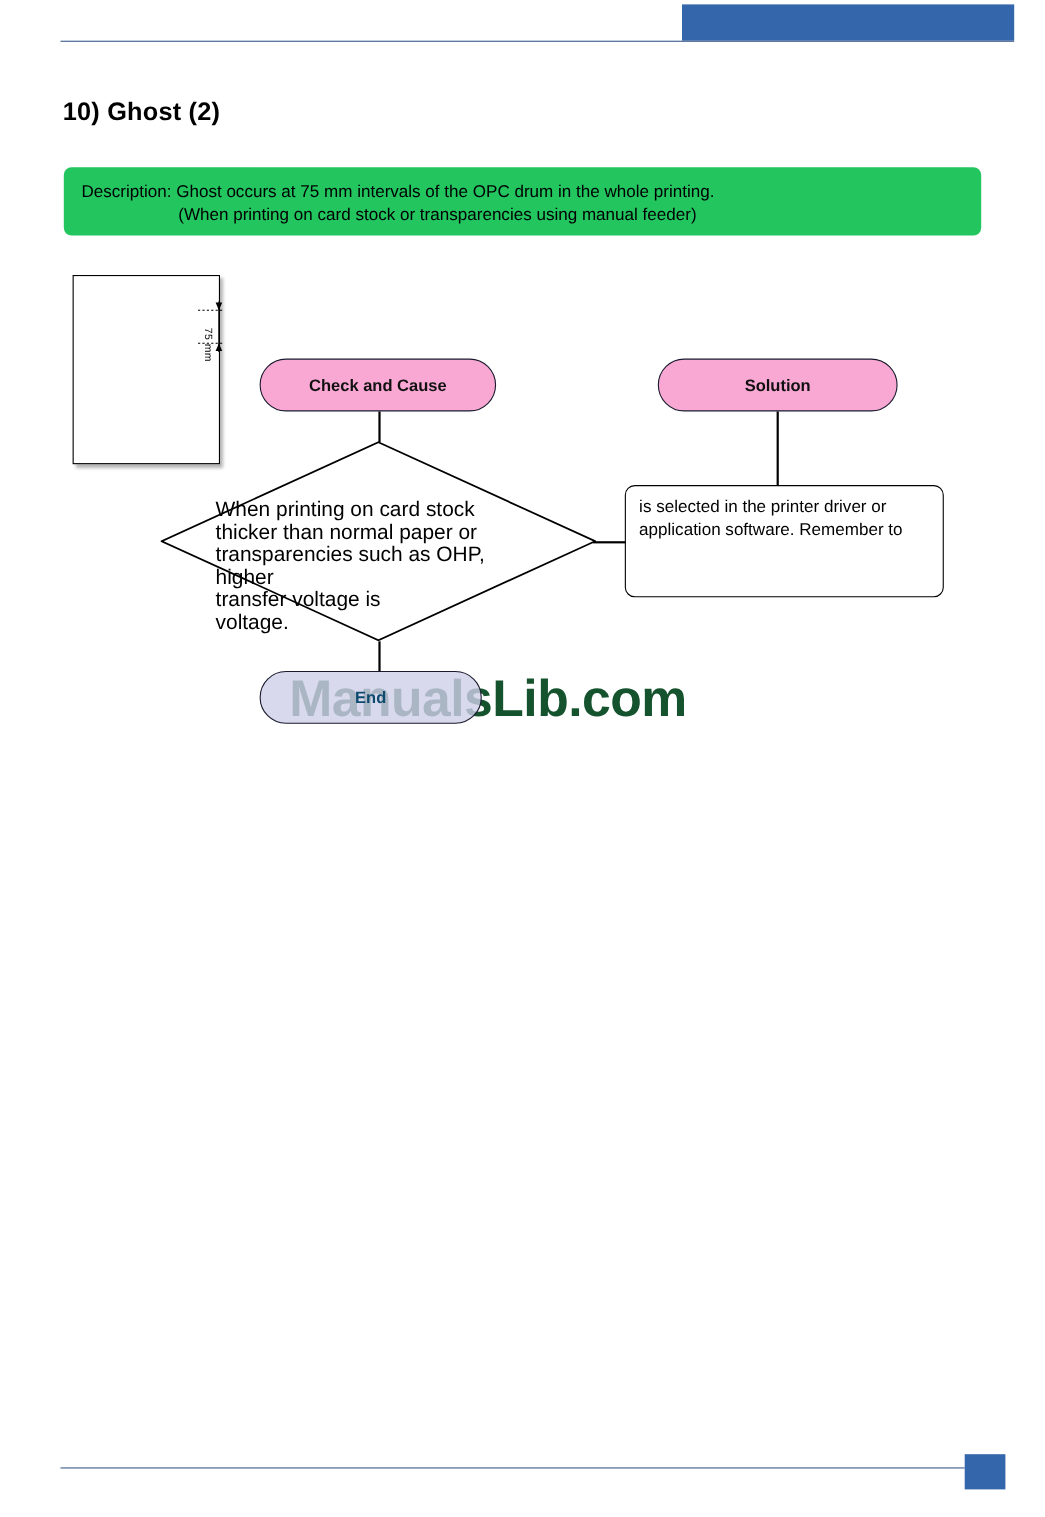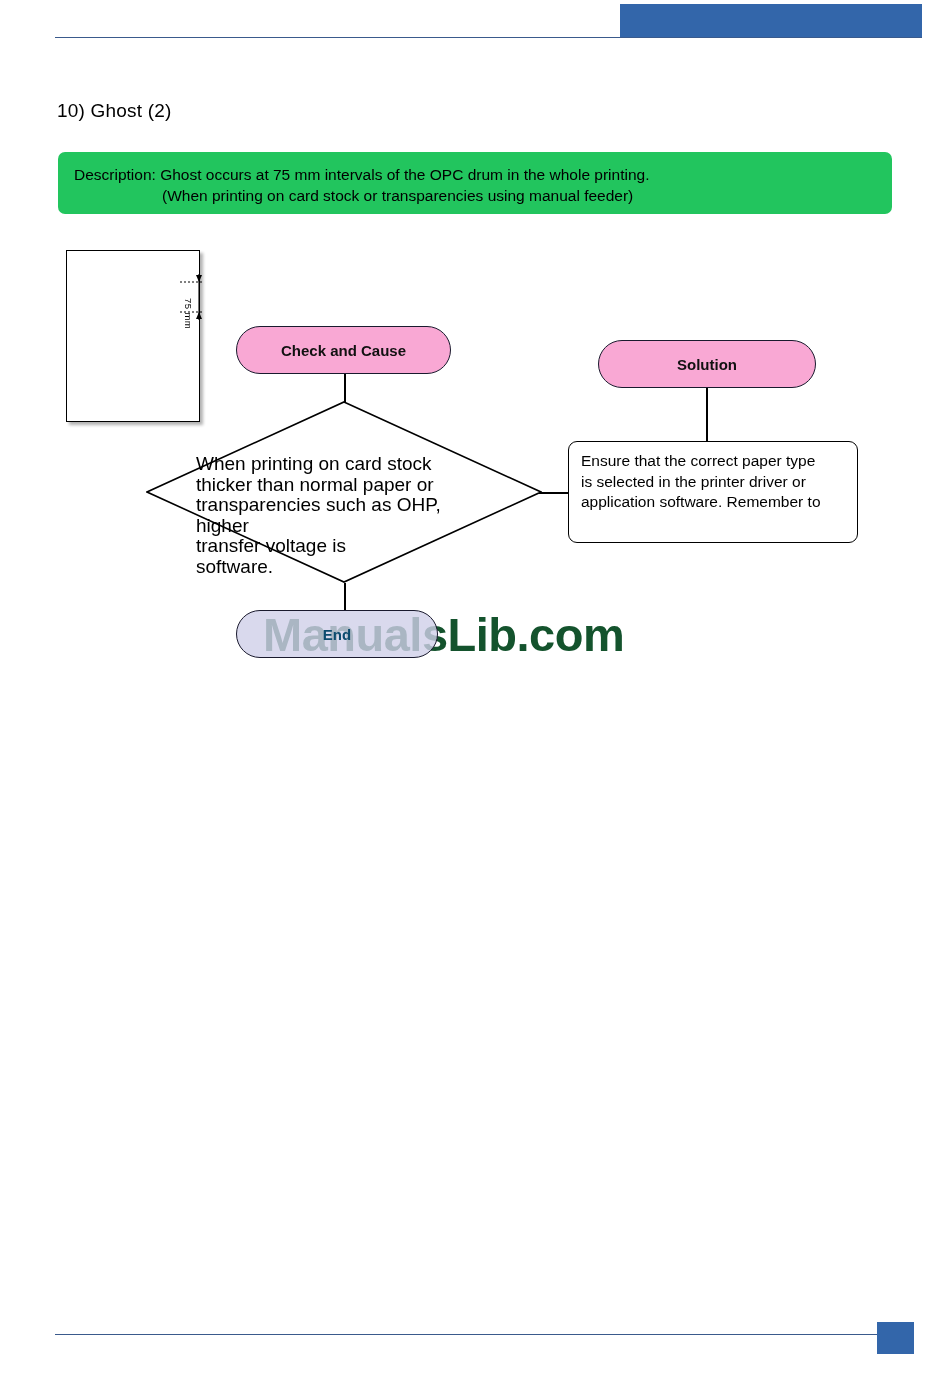--- a/index.html
+++ b/index.html
@@ -49,23 +49,23 @@
     top: 1322px;
     width: 37px;
     height: 32px;
     background: #3366AA;
   }
 
   
   #page-title {
     position: absolute;
     left: 57px;
-    top: 100px;
-    font-size: 19px;
-    font-weight: normal;
+    top: 88px;
+    font-size: 23px;
+    font-weight: bold;
     letter-spacing: 0.2px;
     white-space: nowrap;
   }
 
   
   #description-box {
     position: absolute;
     left: 58px;
     top: 152px;
     width: 834px;
@@ -127,21 +127,21 @@
     border-radius: 28px;
     box-sizing: border-box;
     display: flex;
     align-items: center;
     justify-content: center;
     font-size: 15px;
     font-weight: bold;
     color: #111;
   }
   #node-check-cause { left: 236px; top: 326px; width: 215px; height: 48px; }
-  #node-solution    { left: 598px; top: 340px; width: 218px; height: 48px; }
+  #node-solution    { left: 598px; top: 326px; width: 218px; height: 48px; }
   #node-bottom      { left: 236px; top: 610px; width: 202px; height: 48px; font-weight: bold; }
   #node-bottom .pill-label { font-size: 15px; color: #0c4a6e; }
 
   .connector {
     position: absolute;
     background: #000;
   }
   #conn-check-to-diamond { left: 344px; top: 374px; width: 1.6px; height: 28px; }
   #conn-solution-down    { left: 706px; top: 374px; width: 1.6px; height: 67px; }
   #conn-diamond-to-box   { left: 539px; top: 492px; width: 32px; height: 1.6px; }
@@ -232,34 +232,33 @@
 
   <svg id="diamond-shape" viewBox="0 0 396 182">
     <polygon points="198,1 395,91 198,181 1,91" fill="#ffffff" stroke="#000" stroke-width="1.6"></polygon>
   </svg>
 
   <div id="diamond-text">
     <div>When printing on card stock</div>
     <div>thicker than normal paper or</div>
     <div>transparencies such as OHP, higher</div>
     <div>transfer voltage is</div>
-    <div>software.</div>
+    <div>voltage.</div>
   </div>
 
   <div class="pill" id="node-check-cause">
     <span class="pill-label">Check and Cause</span>
   </div>
 
   <div class="pill" id="node-solution">
     <span class="pill-label">Solution</span>
   </div>
 
   <div id="solution-box">
     <div id="solution-box-text">
-      <div>Ensure that the correct paper type</div>
       <div>is selected in the printer driver or</div>
       <div>application software. Remember to</div>
     </div>
   </div>
 
   <div id="watermark">ManualsLib.com</div>
 
   <div class="pill" id="node-bottom">
     <span class="pill-label">End</span>
   </div>

